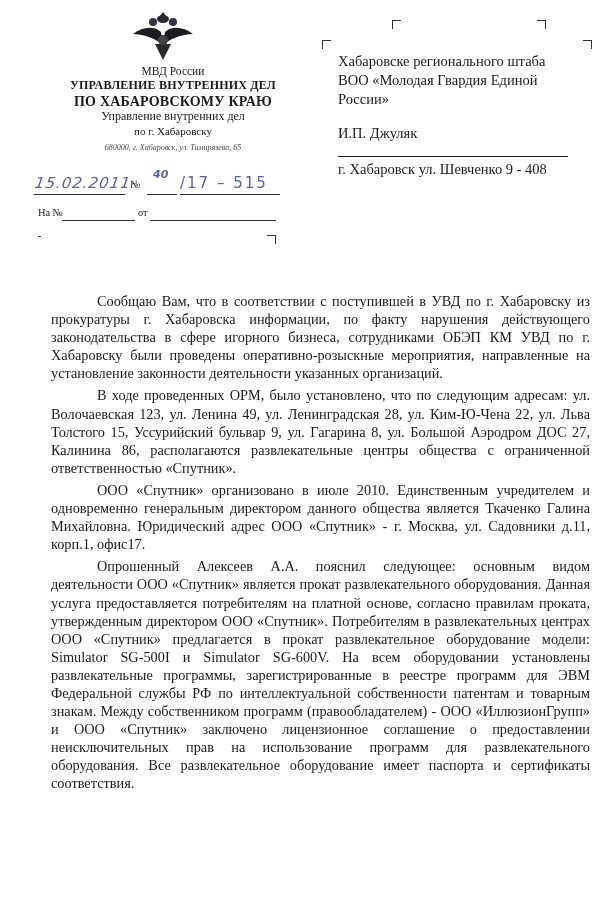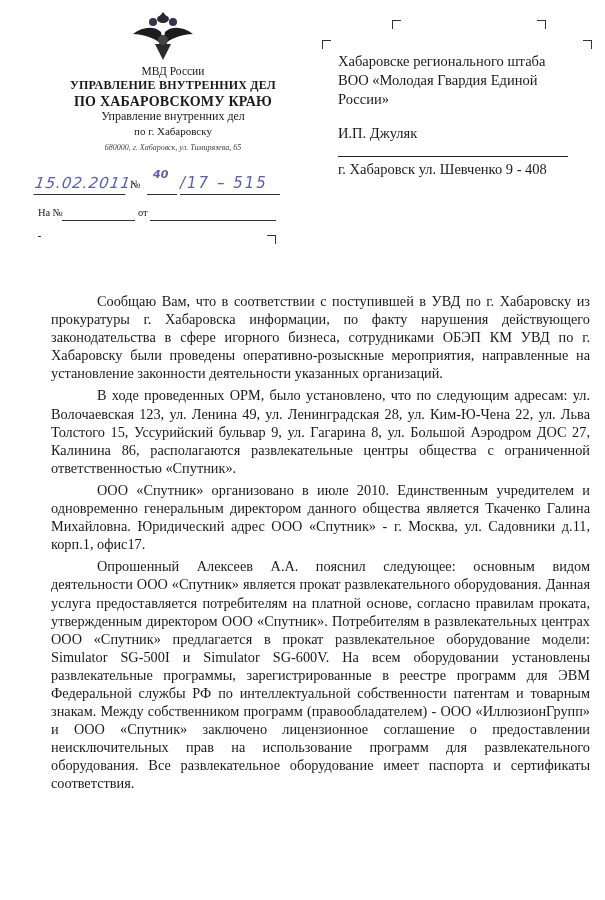--- a/index.html
+++ b/index.html
@@ -32,21 +32,21 @@
   .reg-no-label { position: absolute; left: 95px; top: 6px; font-size: 11px; }
   .reg-no-blank { position: absolute; left: 112px; top: 0; width: 30px; height: 22px; border-bottom: 1px solid #333; }
   .reg-no-sup {
     position: absolute; left: 118px; top: -4px;
     font-family: "DejaVu Sans", sans-serif; font-style: italic;
     color: #5a5fa8; font-size: 11px; font-weight: bold;
   }
   .reg-no-rest {
     position: absolute; left: 145px; top: 0; width: 100px; height: 22px;
     border-bottom: 1px solid #333;
-    font-family: "DejaVu Sans", sans-serif; font-style: italic;
+    font-family: "DejaVu Sans", sans-serif; 
     color: #5a5fa8; font-size: 15px; line-height: 22px; letter-spacing: 2px;
   }
 
   .ref-line { left: 38px; top: 207px; width: 240px; height: 16px; font-size: 10.5px; }
   .ref-label { position: absolute; left: 0; top: 0; text-align: center; }
   .ref-blank1 { position: absolute; left: 24px; top: 0; width: 73px; height: 13px; border-bottom: 1px solid #333; }
   .ref-from { position: absolute; left: 100px; top: 0; }
   .ref-blank2 { position: absolute; left: 112px; top: 0; width: 126px; height: 13px; border-bottom: 1px solid #333; }
 
   

